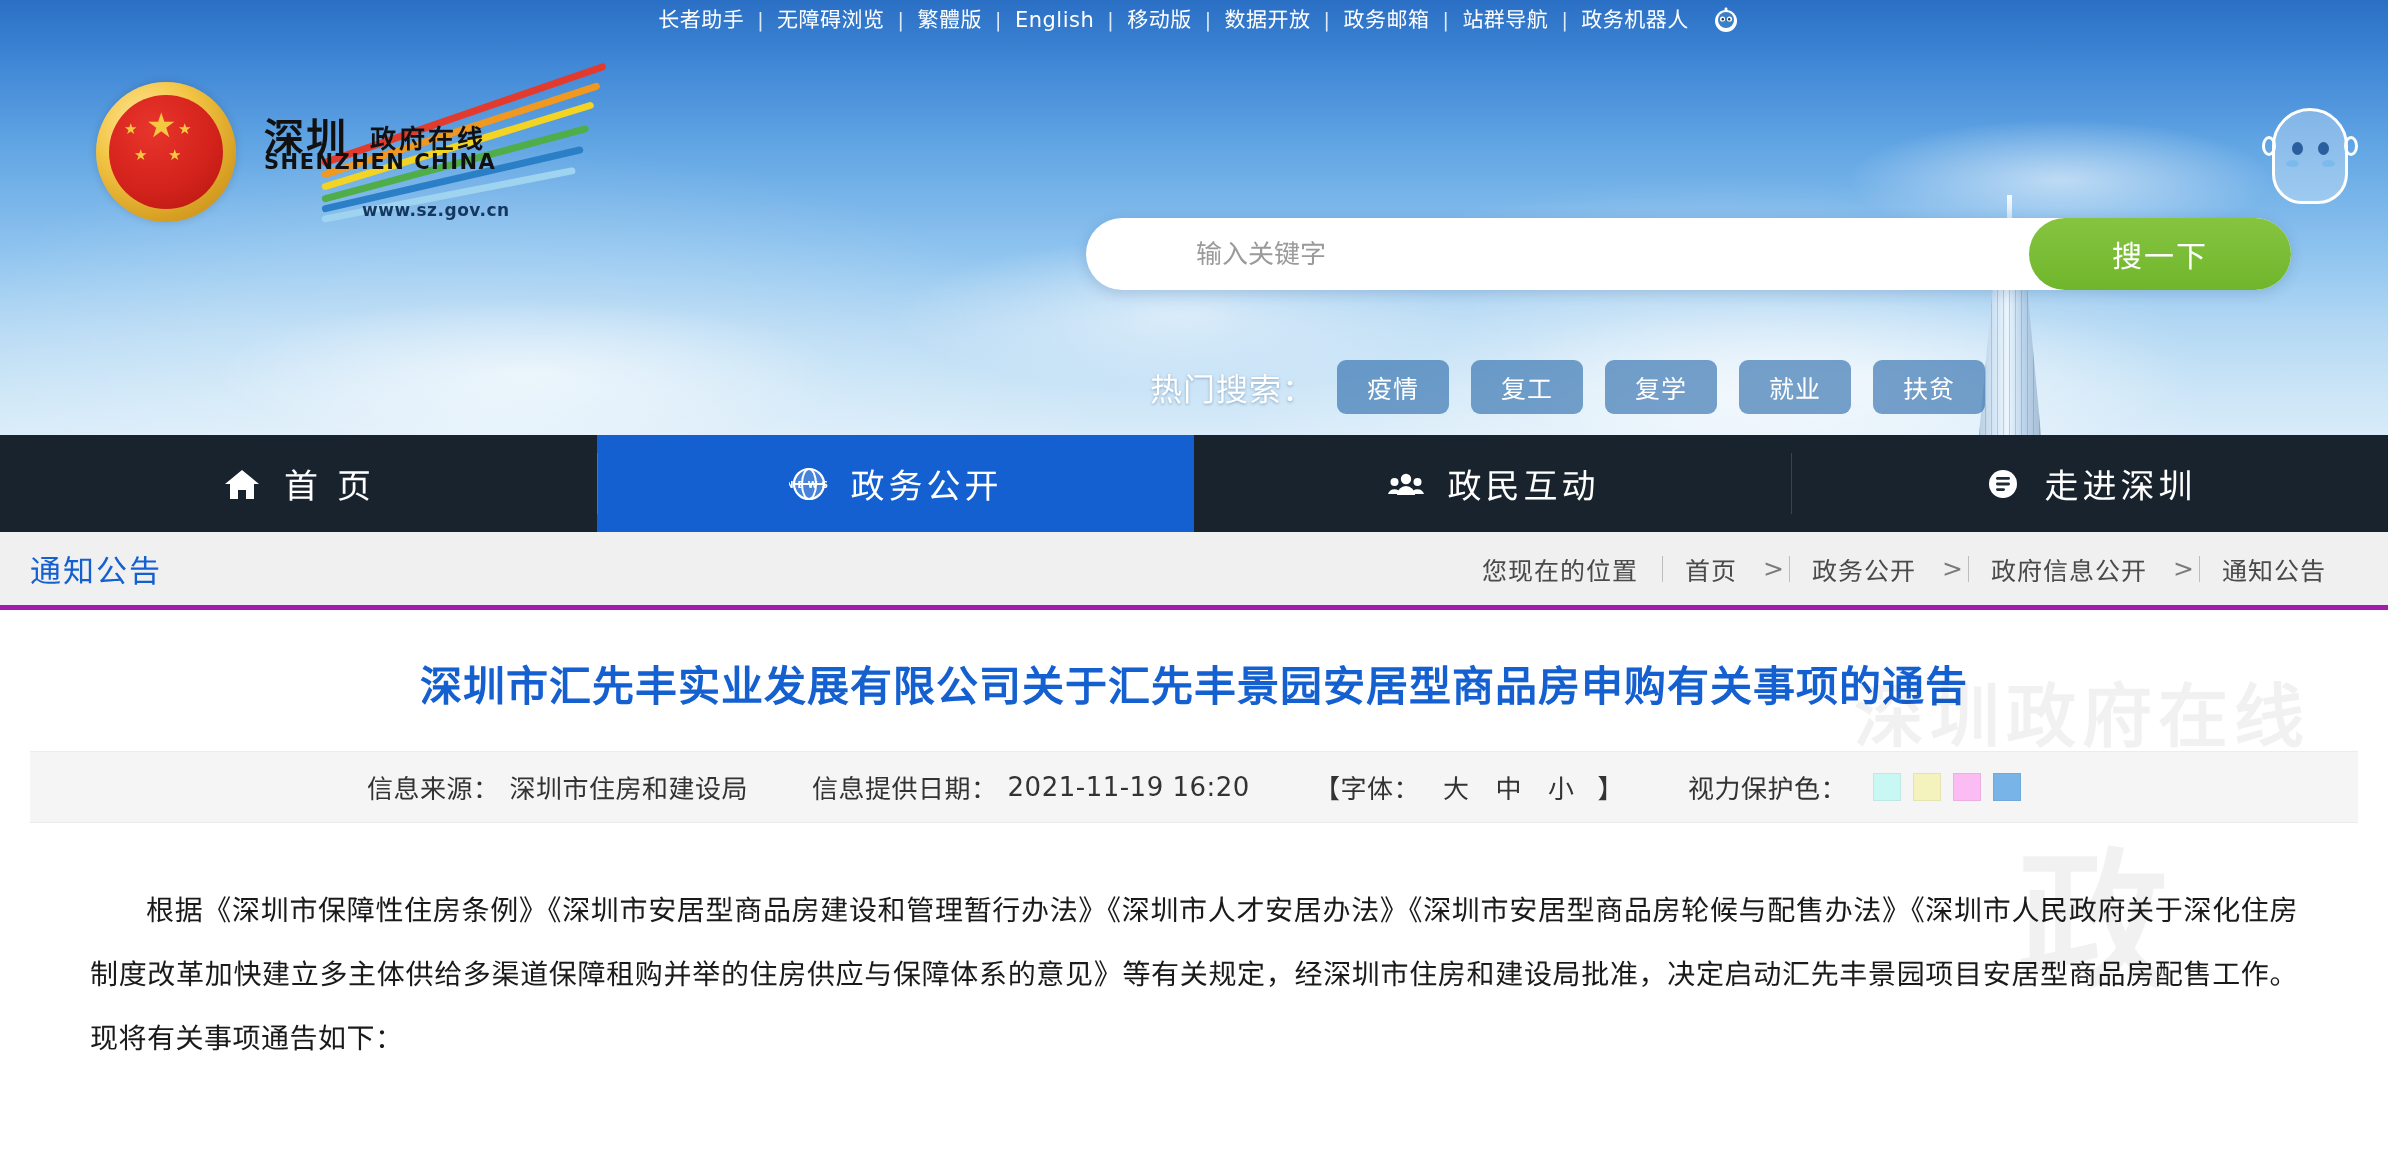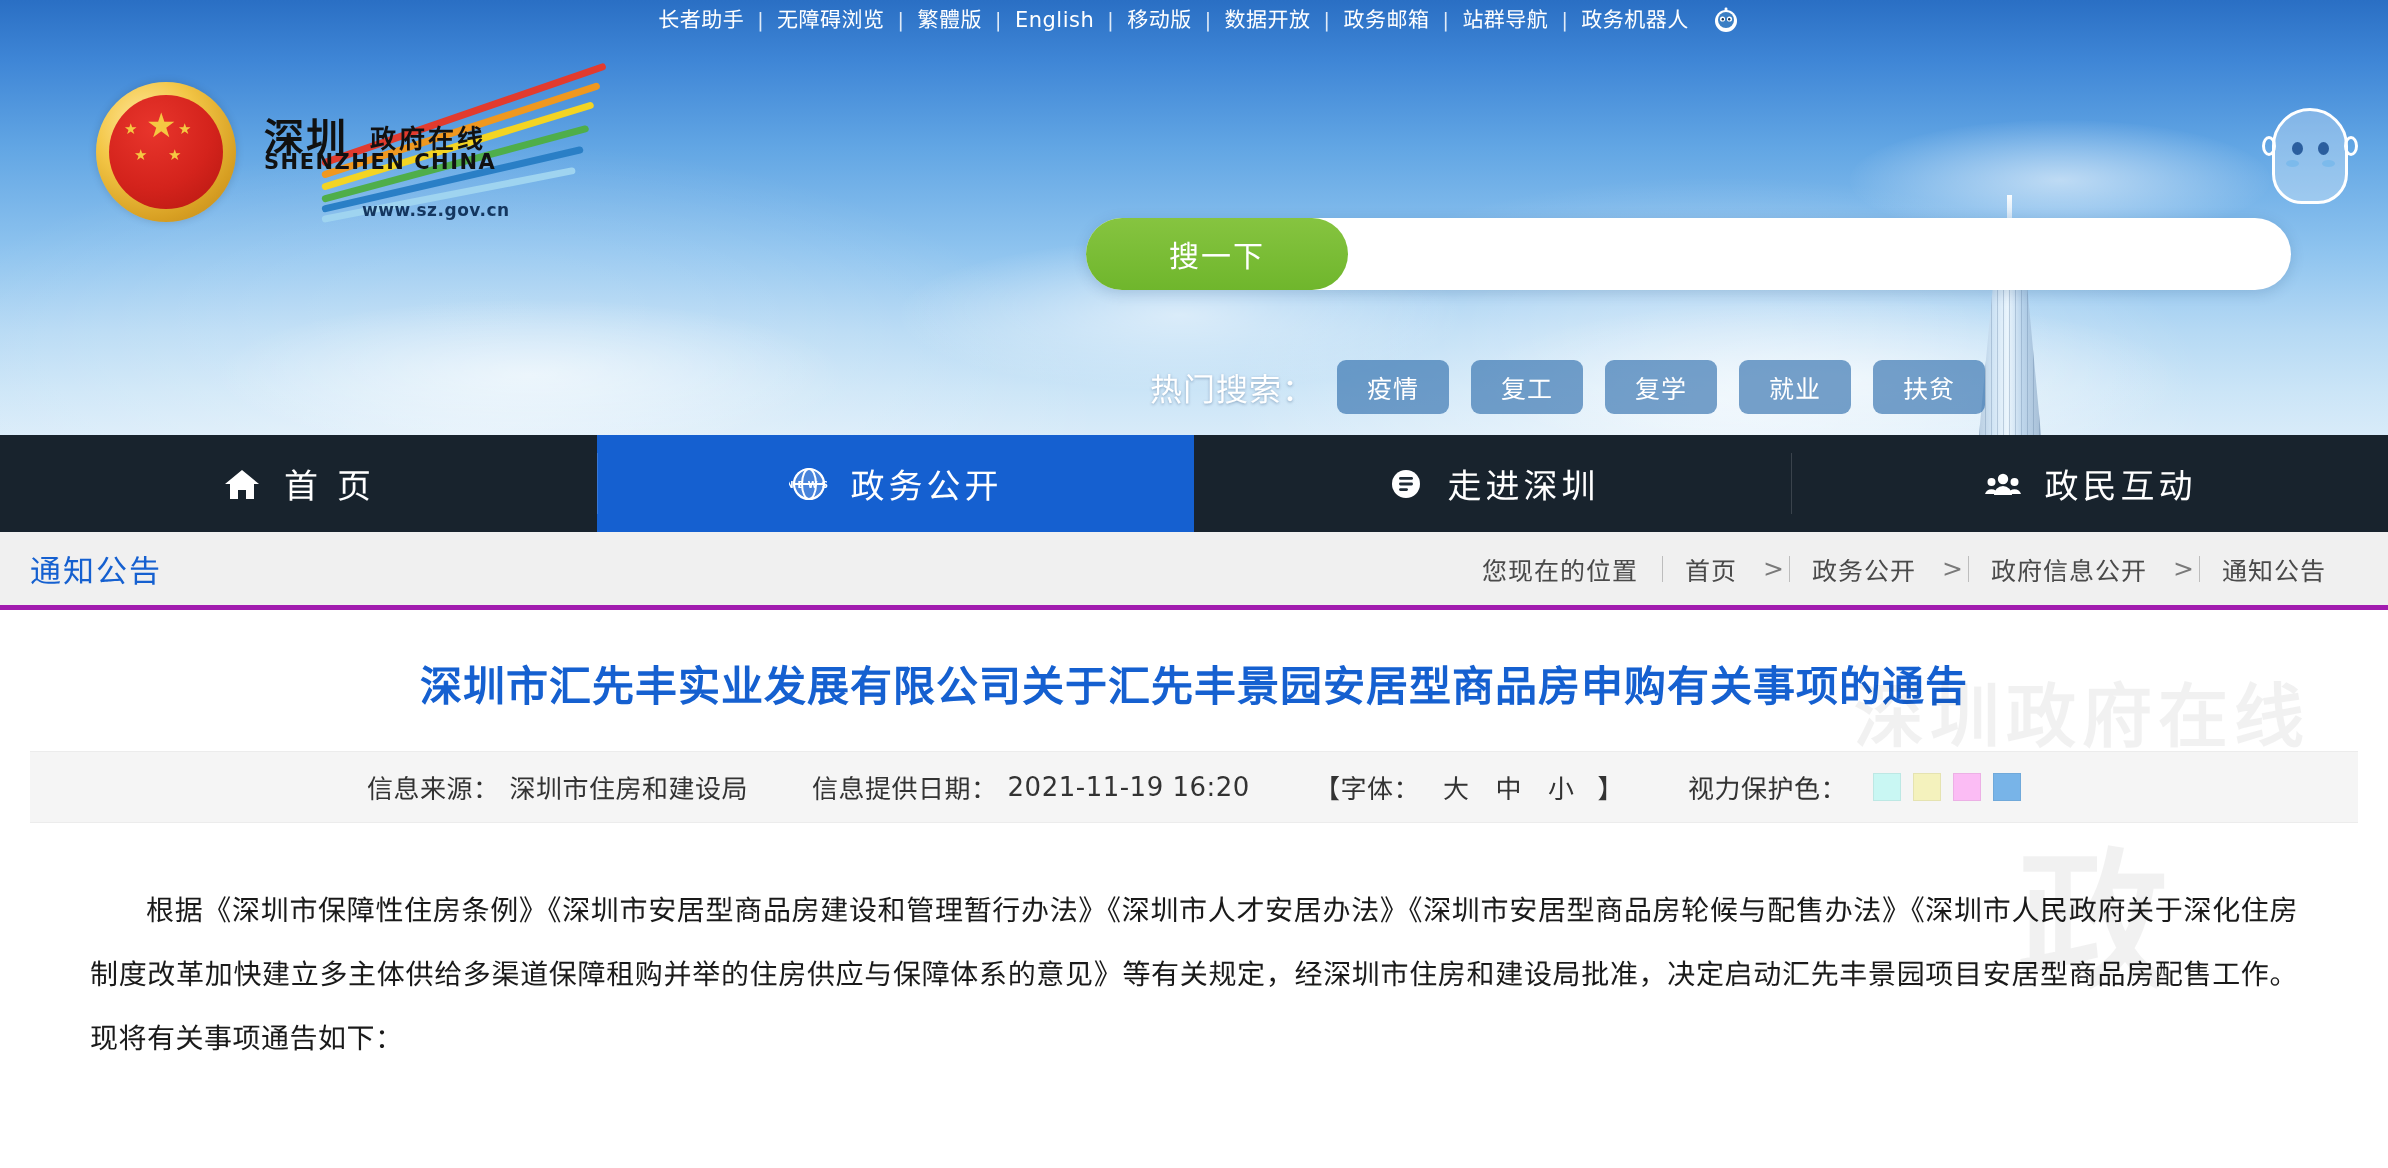--- a/index.html
+++ b/index.html
@@ -316,20 +316,21 @@
         <i style="top:66px;  width:258px; background:#9fd4f0; transform:rotate(-11deg);"></i>
       </div>
       <span class="zh">深圳</span>
       <span class="zh2">政府在线</span>
       <span class="en">SHENZHEN  CHINA</span>
       <span class="url">www.sz.gov.cn</span>
     </div>
 
     <div class="searchwrap">
       <div class="searchbox">
+        <input type="text" placeholder="输入关键字" style="">
         <button class="searchbtn">搜一下</button>
       </div>
     </div>
 
     <div class="hotrow">
       <span class="hotlabel">热门搜索：</span>
       <a class="hottag" href="#">疫情</a>
       <a class="hottag" href="#">复工</a>
       <a class="hottag" href="#">复学</a>
       <a class="hottag" href="#">就业</a>
@@ -365,40 +366,40 @@
         <ellipse cx="20" cy="20" rx="7" ry="15" fill="none" stroke="#ffffff" stroke-width="2"></ellipse>
         <line x1="5" y1="20" x2="35" y2="20" stroke="#ffffff" stroke-width="2"></line>
         <text x="20" y="24" font-size="9" font-family="DejaVu Sans, sans-serif" font-weight="700" fill="#ffffff" text-anchor="middle">NEWS</text>
       </svg>
     </span>
     <span>政务公开</span>
   </a>
   <a class="item" href="#">
     <span class="nicon">
       <svg viewBox="0 0 40 40" width="40" height="40" aria-hidden="true">
-        <circle cx="20" cy="20" r="14" fill="#ffffff"></circle>
-        <rect x="13" y="13" width="14" height="2.8" rx="1.4" fill="#1e2a35"></rect>
-        <rect x="13" y="18.6" width="14" height="2.8" rx="1.4" fill="#1e2a35"></rect>
-        <rect x="13" y="24.2" width="9" height="2.8" rx="1.4" fill="#1e2a35"></rect>
-      </svg>
-    </span>
-    <span>走进深圳</span>
-  </a>
-  <a class="item" href="#">
-    <span class="nicon">
-      <svg viewBox="0 0 40 40" width="40" height="40" aria-hidden="true">
         <circle cx="20" cy="15" r="5.2" fill="#ffffff"></circle>
         <path d="M11 31 a9 9 0 0 1 18 0 Z" fill="#ffffff"></path>
         <circle cx="8.5" cy="18" r="4" fill="#ffffff"></circle>
         <path d="M2 30 a6.8 6.8 0 0 1 13 0 Z" fill="#ffffff"></path>
         <circle cx="31.5" cy="18" r="4" fill="#ffffff"></circle>
         <path d="M25 30 a6.8 6.8 0 0 1 13 0 Z" fill="#ffffff"></path>
       </svg>
     </span>
     <span>政民互动</span>
+  </a>
+  <a class="item" href="#">
+    <span class="nicon">
+      <svg viewBox="0 0 40 40" width="40" height="40" aria-hidden="true">
+        <circle cx="20" cy="20" r="14" fill="#ffffff"></circle>
+        <rect x="13" y="13" width="14" height="2.8" rx="1.4" fill="#1e2a35"></rect>
+        <rect x="13" y="18.6" width="14" height="2.8" rx="1.4" fill="#1e2a35"></rect>
+        <rect x="13" y="24.2" width="9" height="2.8" rx="1.4" fill="#1e2a35"></rect>
+      </svg>
+    </span>
+    <span>走进深圳</span>
   </a>
 </div>
 
 <div class="crumbbar">
   <div class="crumb-left">通知公告</div>
   <div class="crumb-right">
     <span class="lbl">您现在的位置</span>
     <span class="vbar"></span>
     <a href="#">首页</a>
     <span class="gt">&gt;</span>

